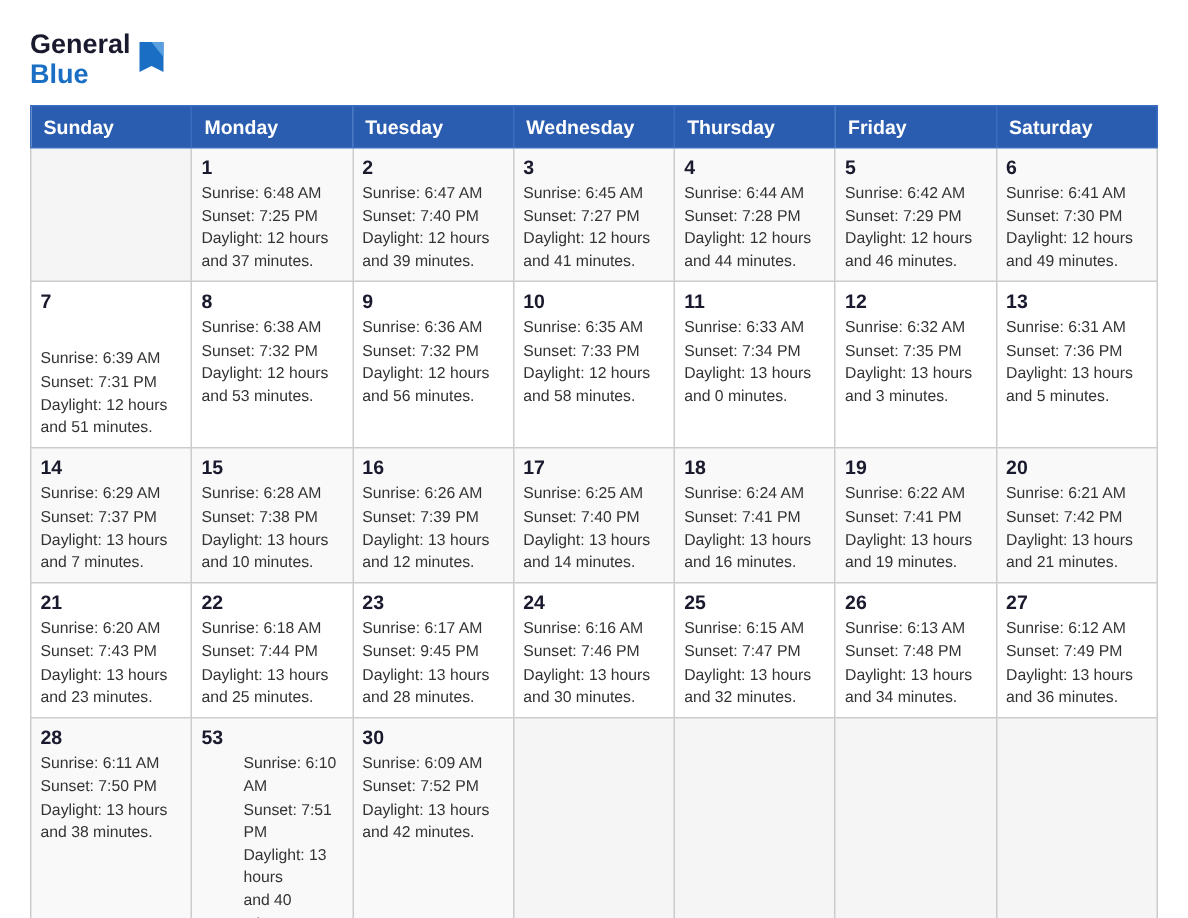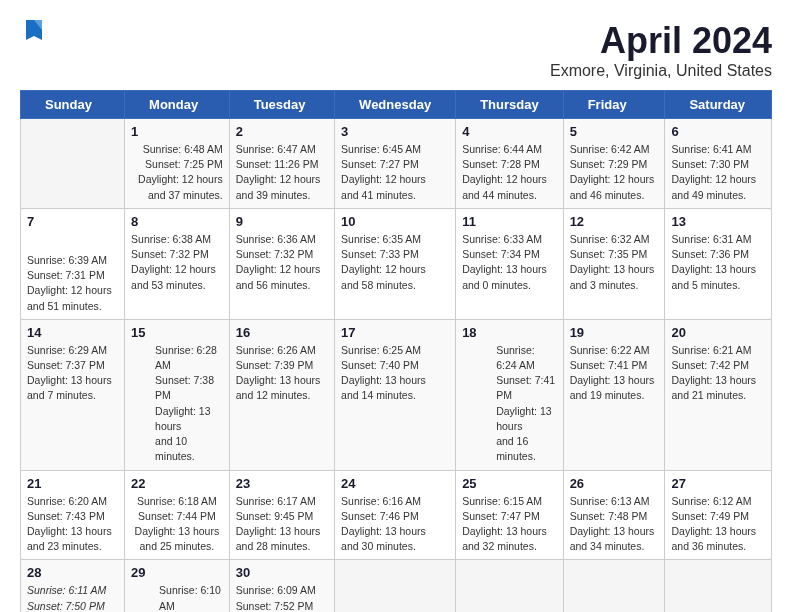--- a/index.html
+++ b/index.html
@@ -54,21 +54,21 @@
       color: #333;
     }
     table {
       width: 100%;
       border-collapse: collapse;
       font-size: 11px;
     }
     thead tr th {
       background-color: #2a5db0;
       color: #fff;
-      padding: 6px 24px;
+      padding: 6px 8px;
       text-align: left;
       font-size: 13px;
       font-weight: bold;
       border: 1px solid #3a6dc0;
     }
     tbody tr td {
       border: 1px solid #ccc;
       vertical-align: top;
       padding: 5px 6px;
       width: 14.28%;
@@ -95,58 +95,58 @@
     .empty-cell {
       background: #f5f5f5;
     }
   </style>
 </head>
 <body>
 
 <div class="header">
   <div class="logo">
     <div style="display:flex; align-items:center;">
+      <div class="logo-text">
+        <span class="logo-general">General</span>
+        <span class="logo-blue">Blue</span>
+      </div>
       <svg class="logo-icon" viewBox="0 0 24 28" xmlns="http://www.w3.org/2000/svg">
         <polygon points="4,4 20,4 20,24 12,20 4,24" fill="#1a6fc4"></polygon>
         <polygon points="12,4 20,4 20,14" fill="#5aa0e0"></polygon>
       </svg>
     </div>
-  </div>
-  <div class="title-block">
-    <div class="month-title">April 2024</div>
-    <div class="location-title">Exmore, Virginia, United States</div>
   </div>
 </div>
 
 <table>
   <thead>
     <tr>
     <th>Sunday</th>
         <th>Monday</th>
         <th>Tuesday</th>
         <th>Wednesday</th>
         <th>Thursday</th>
         <th>Friday</th>
         <th>Saturday</th>
       </tr>
   </thead>
   <tbody id="calendar-body">
   <tr>
         <td class="empty-cell"></td>
         <td>
           <span class="day-num">1</span>
-          <div class="day-info" style="white-space: pre-line; text-align: right;">Sunrise: 6:48 AM
+          <div class="day-info" style="white-space: pre-line;">Sunrise: 6:48 AM
 Sunset: 7:25 PM
 Daylight: 12 hours
 and 37 minutes.</div>
         </td>
         <td>
           <span class="day-num">2</span>
           <div class="day-info" style="white-space: pre-line;">Sunrise: 6:47 AM
-Sunset: 11:26 PM
+Sunset: 7:40 PM
 Daylight: 12 hours
 and 39 minutes.</div>
         </td>
         <td>
           <span class="day-num">3</span>
           <div class="day-info" style="white-space: pre-line;">Sunrise: 6:45 AM
 Sunset: 7:27 PM
 Daylight: 12 hours
 and 41 minutes.</div>
         </td>
@@ -226,42 +226,42 @@
       <tr>
         <td>
           <span class="day-num">14</span>
           <div class="day-info" style="white-space: pre-line;">Sunrise: 6:29 AM
 Sunset: 7:37 PM
 Daylight: 13 hours
 and 7 minutes.</div>
         </td>
         <td>
           <span class="day-num">15</span>
-          <div class="day-info" style="white-space: pre-line; margin-left: 24px;">Sunrise: 6:28 AM
+          <div class="day-info" style="white-space: pre-line;">Sunrise: 6:28 AM
 Sunset: 7:38 PM
 Daylight: 13 hours
 and 10 minutes.</div>
         </td>
         <td>
           <span class="day-num">16</span>
           <div class="day-info" style="white-space: pre-line;">Sunrise: 6:26 AM
 Sunset: 7:39 PM
 Daylight: 13 hours
 and 12 minutes.</div>
         </td>
         <td>
           <span class="day-num">17</span>
           <div class="day-info" style="white-space: pre-line;">Sunrise: 6:25 AM
 Sunset: 7:40 PM
 Daylight: 13 hours
 and 14 minutes.</div>
         </td>
         <td>
           <span class="day-num">18</span>
-          <div class="day-info" style="white-space: pre-line; margin-left: 34px;">Sunrise: 6:24 AM
+          <div class="day-info" style="white-space: pre-line;">Sunrise: 6:24 AM
 Sunset: 7:41 PM
 Daylight: 13 hours
 and 16 minutes.</div>
         </td>
         <td>
           <span class="day-num">19</span>
           <div class="day-info" style="white-space: pre-line;">Sunrise: 6:22 AM
 Sunset: 7:41 PM
 Daylight: 13 hours
 and 19 minutes.</div>
@@ -277,21 +277,21 @@
       <tr>
         <td>
           <span class="day-num">21</span>
           <div class="day-info" style="white-space: pre-line;">Sunrise: 6:20 AM
 Sunset: 7:43 PM
 Daylight: 13 hours
 and 23 minutes.</div>
         </td>
         <td>
           <span class="day-num">22</span>
-          <div class="day-info" style="white-space: pre-line; text-align: center;">Sunrise: 6:18 AM
+          <div class="day-info" style="white-space: pre-line;">Sunrise: 6:18 AM
 Sunset: 7:44 PM
 Daylight: 13 hours
 and 25 minutes.</div>
         </td>
         <td>
           <span class="day-num">23</span>
           <div class="day-info" style="white-space: pre-line;">Sunrise: 6:17 AM
 Sunset: 9:45 PM
 Daylight: 13 hours
 and 28 minutes.</div>
@@ -321,27 +321,27 @@
           <span class="day-num">27</span>
           <div class="day-info" style="white-space: pre-line;">Sunrise: 6:12 AM
 Sunset: 7:49 PM
 Daylight: 13 hours
 and 36 minutes.</div>
         </td>
       </tr>
       <tr>
         <td>
           <span class="day-num">28</span>
-          <div class="day-info" style="white-space: pre-line; font-style: italic;">Sunrise: 6:11 AM
+          <div class="day-info" style="white-space: pre-line;">Sunrise: 6:11 AM
 Sunset: 7:50 PM
 Daylight: 13 hours
 and 38 minutes.</div>
         </td>
         <td>
-          <span class="day-num">29</span>
+          <span class="day-num">53</span>
           <div class="day-info" style="white-space: pre-line; margin-left: 28px;">Sunrise: 6:10 AM
 Sunset: 7:51 PM
 Daylight: 13 hours
 and 40 minutes.</div>
         </td>
         <td>
           <span class="day-num">30</span>
           <div class="day-info" style="white-space: pre-line;">Sunrise: 6:09 AM
 Sunset: 7:52 PM
 Daylight: 13 hours

